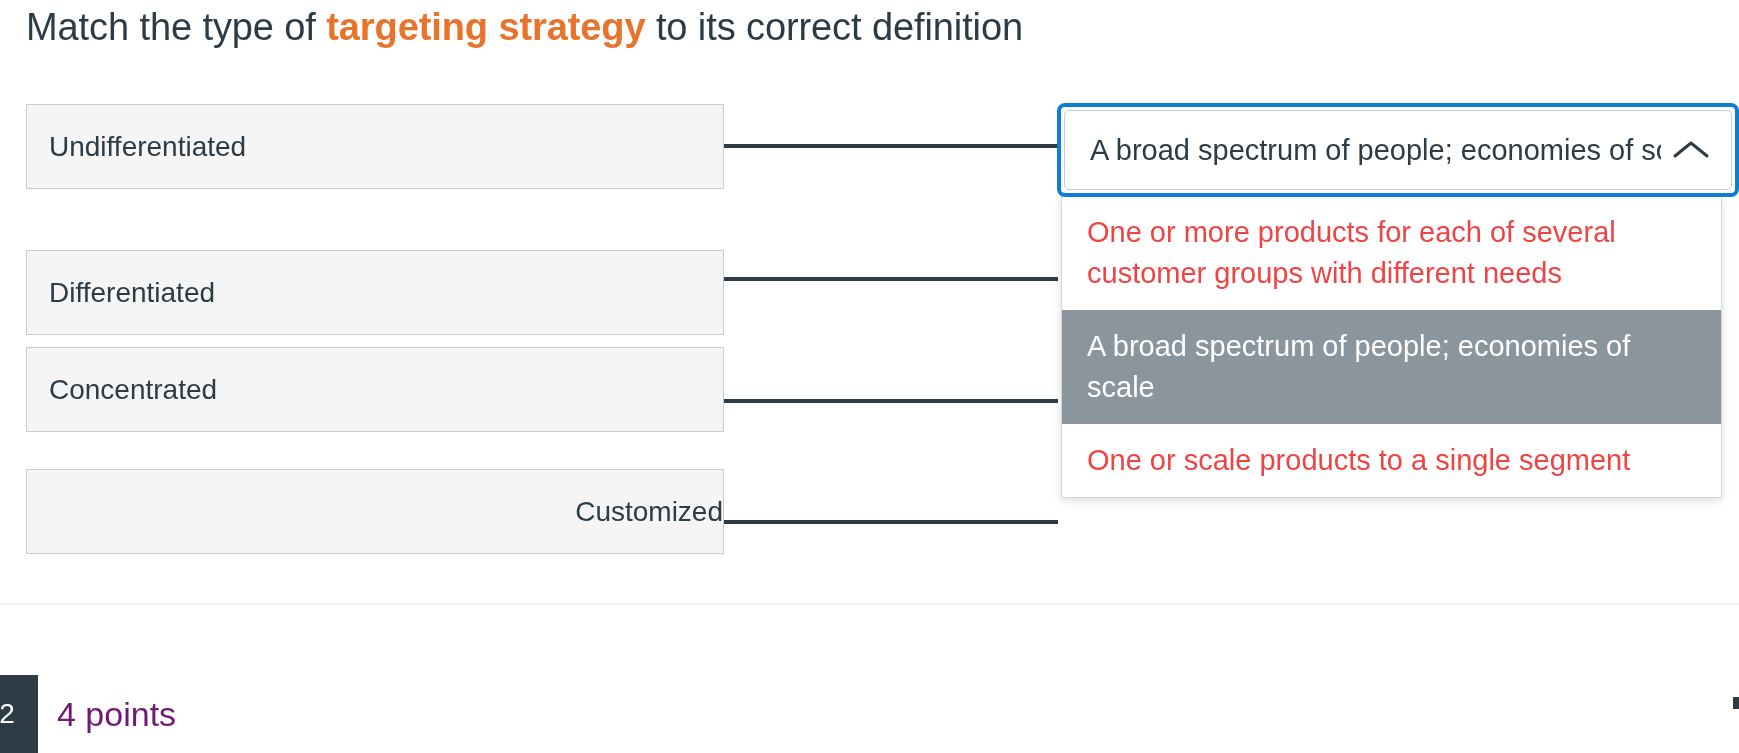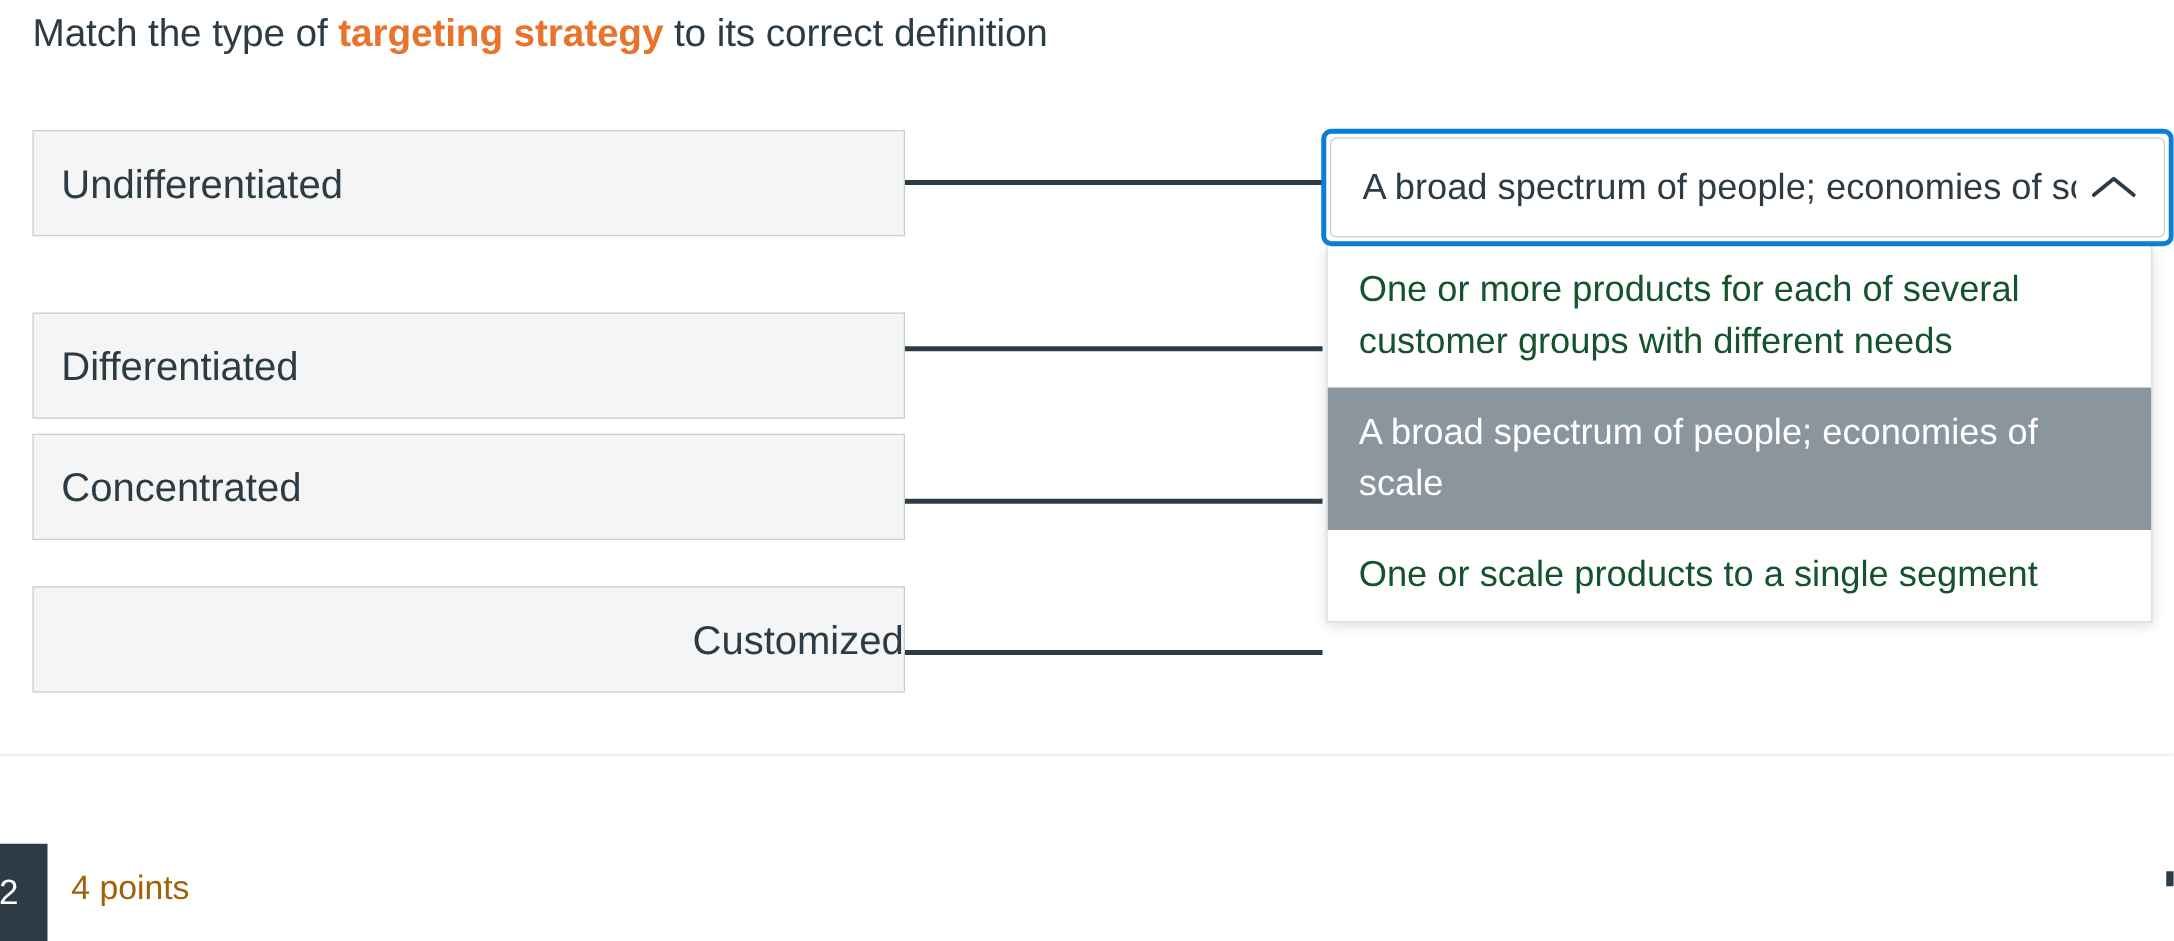--- a/index.html
+++ b/index.html
@@ -16,21 +16,21 @@
     width: 1739px;
     height: 753px;
     background: #ffffff;
   }
 
   
   .prompt {
     position: absolute;
     left: 26px;
     top: 6px;
-    font-size: 31px;
+    font-size: 38px;
     line-height: 42px;
     color: #2d3b45;
     white-space: nowrap;
     letter-spacing: -0.1px;
   }
   .prompt .bold-orange {
     color: #e8732b;
     font-weight: bold;
   }
 
@@ -38,21 +38,21 @@
   .term-box {
     position: absolute;
     left: 26px;
     width: 698px;
     height: 85px;
     background: #f5f5f5;
     border: 1px solid #c7cdd1;
     display: flex;
     align-items: center;
     padding-left: 22px;
-    font-size: 32px;
+    font-size: 28px;
     color: #2d3b45;
     line-height: 1;
   }
   .term-box.r0 { top: 104px; }
   .term-box.r1 { top: 226px; margin-top: 24px; }
   .term-box.r2 { top: 347px; }
   .term-box.r3 { top: 469px; justify-content: flex-end; }
 
   
   .connector {
@@ -88,22 +88,22 @@
     font-size: 28px;
     display: flex;
     align-items: center;
     justify-content: center;
     overflow: hidden;
   }
   .footer-points {
     position: absolute;
     left: 57px;
     top: 697px;
-    font-size: 27px;
-    color: #a16207;
+    font-size: 34px;
+    color: #701a75;
     line-height: 1;
   }
   .footer-right-mark {
     position: absolute;
     left: 1733px;
     top: 697px;
     width: 6px;
     height: 12px;
     background: #2d3b45;
   }
@@ -161,21 +161,21 @@
     border: 1px solid #d4d7d9;
     border-top: none;
     box-shadow: 0 3px 9px rgba(0,0,0,0.13);
     z-index: 5;
     overflow: hidden;
   }
   .dropdown-option {
     padding: 16px 24px 16px 25px;
     font-size: 29px;
     line-height: 41px;
-    color: #14532d;
+    color: #ef4444;
     cursor: pointer;
   }
   .dropdown-option.highlighted {
     background: #8b959e;
     color: #ffffff;
   }
 </style>
 </head>
 <body>
 

